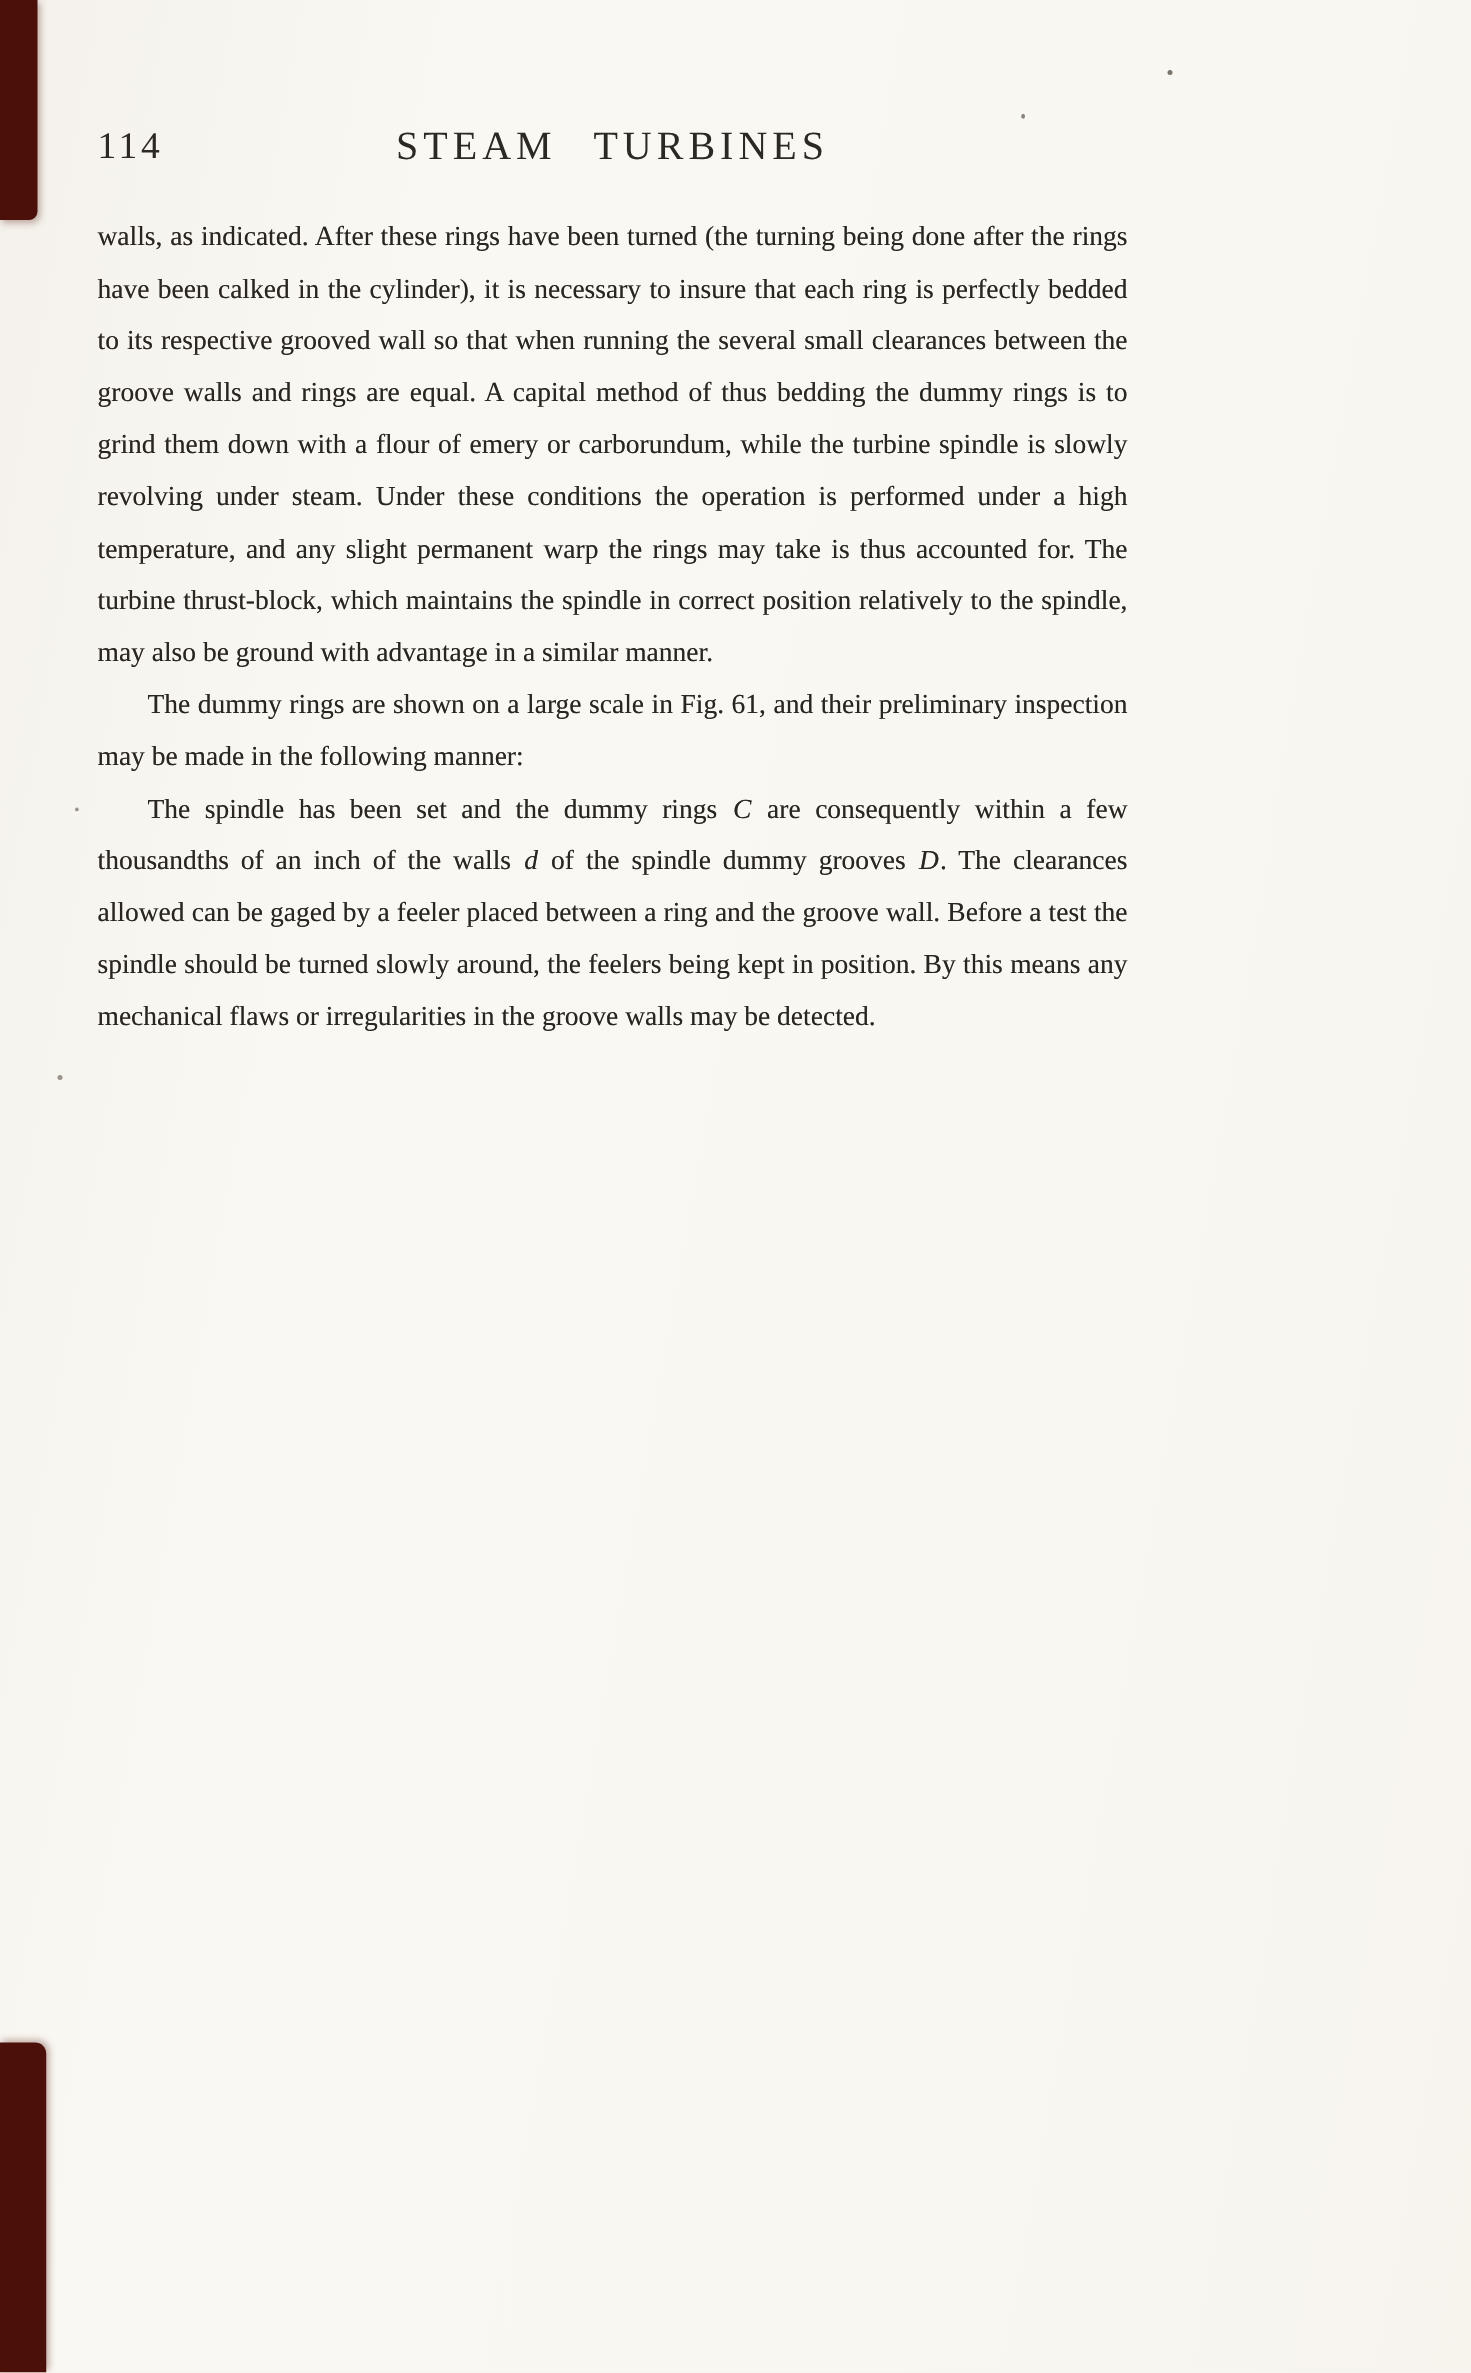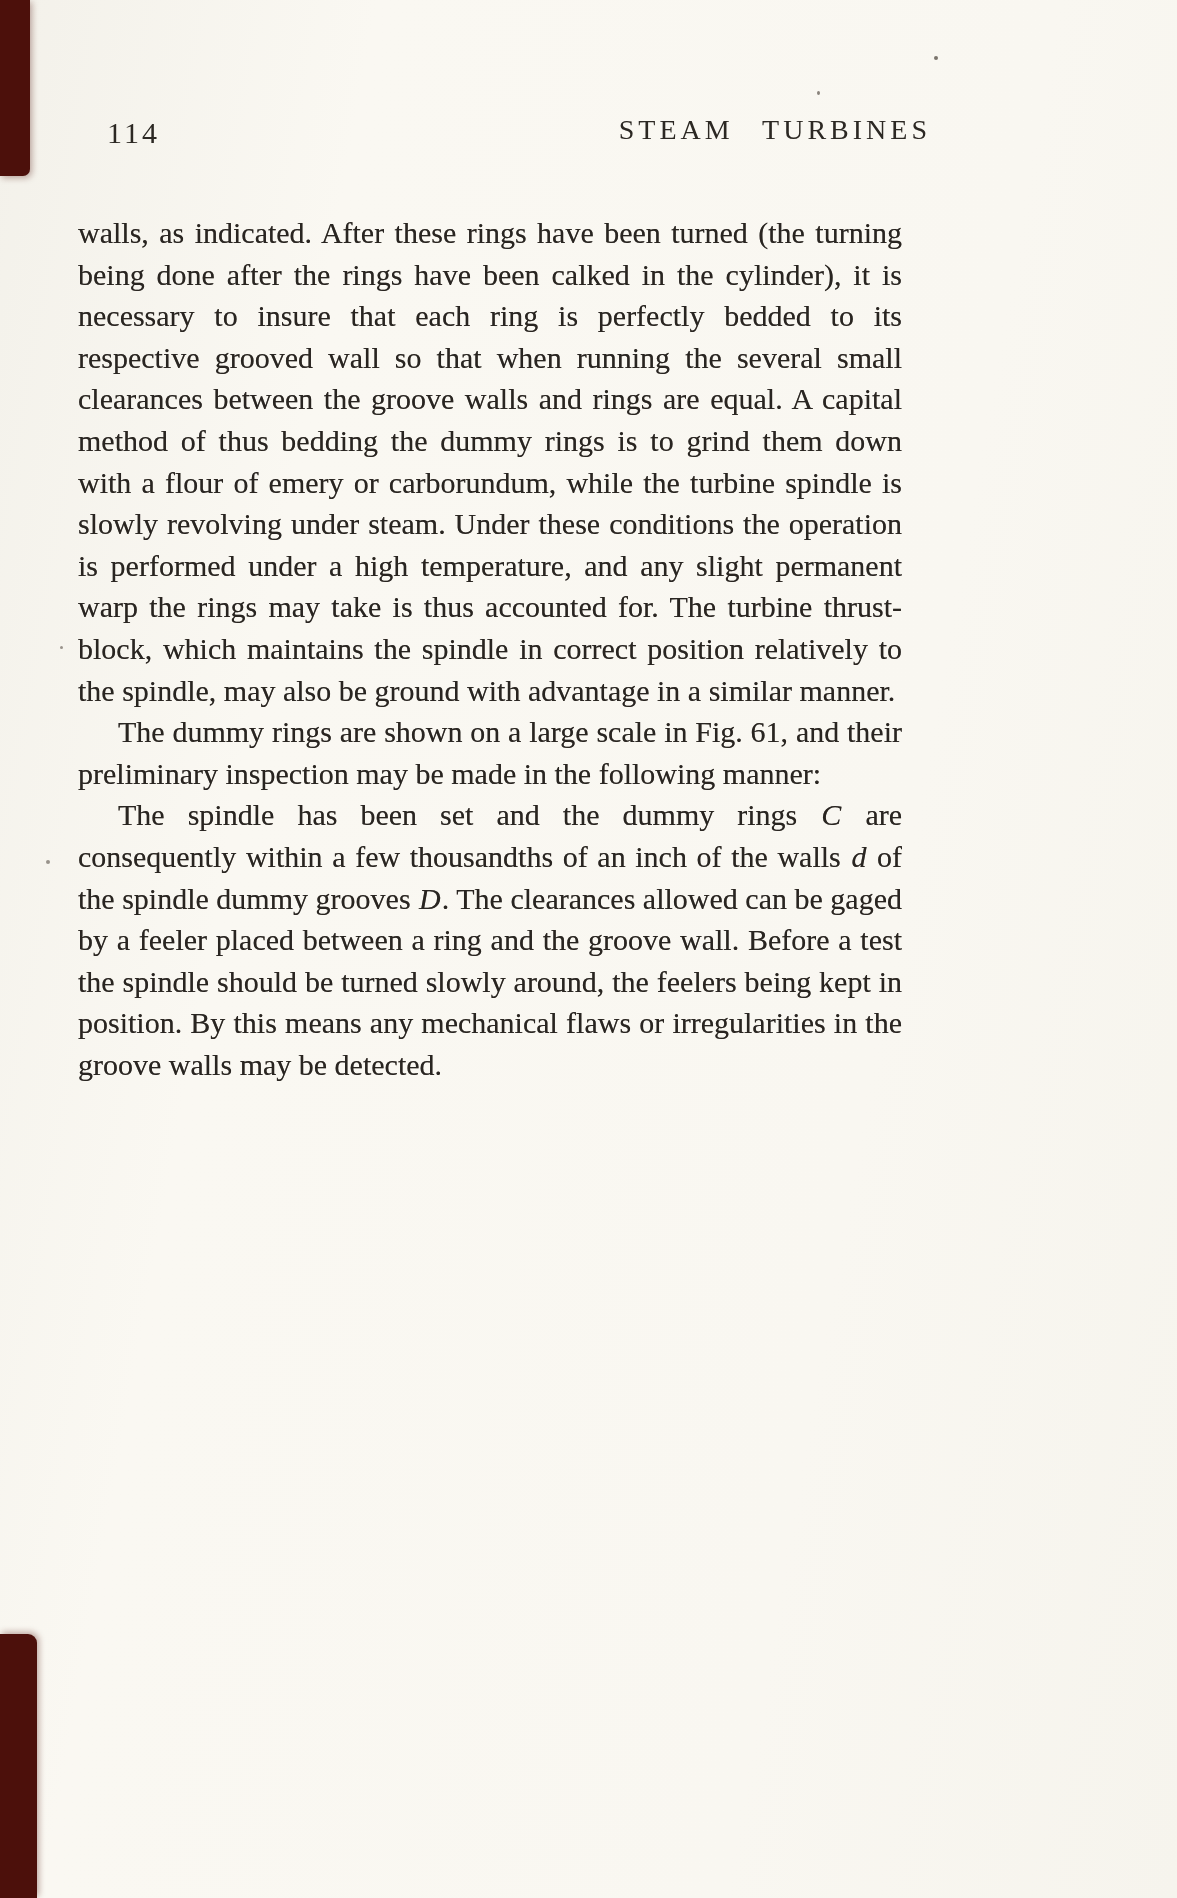--- a/index.html
+++ b/index.html
@@ -33,55 +33,53 @@
   }
   .binding-bottom {
     top: 1634px;
     width: 37px;
     height: 264px;
     border-top-right-radius: 9px;
     box-shadow: 2px -2px 6px rgba(80,20,12,0.35);
   }
   .header-row {
     position: absolute;
-    top: 114px;
+    top: 98px;
     left: 78px;
     width: 824px;
     height: 42px;
     color: #2c2823;
-    margin-left: 29px;
   }
   .page-number {
     position: absolute;
     left: 0;
     top: 2px;
     font-size: 30px;
     letter-spacing: 3px;
   }
   .running-title {
     position: absolute;
     left: 0;
     right: 0;
     top: 0;
-    text-align: right;
-    font-size: 28px;
+    text-align: center;
+    font-size: 32px;
     letter-spacing: 4px;
     word-spacing: 18px;
   }
   main {
     position: absolute;
     top: 168px;
     left: 78px;
     width: 824px;
     color: #292521;
-    font-size: 30px;
+    font-size: 22px;
     line-height: 41.6px;
     text-align: justify;
     text-shadow: 0 0 0.5px rgba(45,38,32,0.55);
-    margin-top: 44px;
   }
   main p {
     margin: 0;
   }
   main p.indent {
     text-indent: 40px;
   }
   main i {
     font-style: italic;
     padding: 0 1px;

